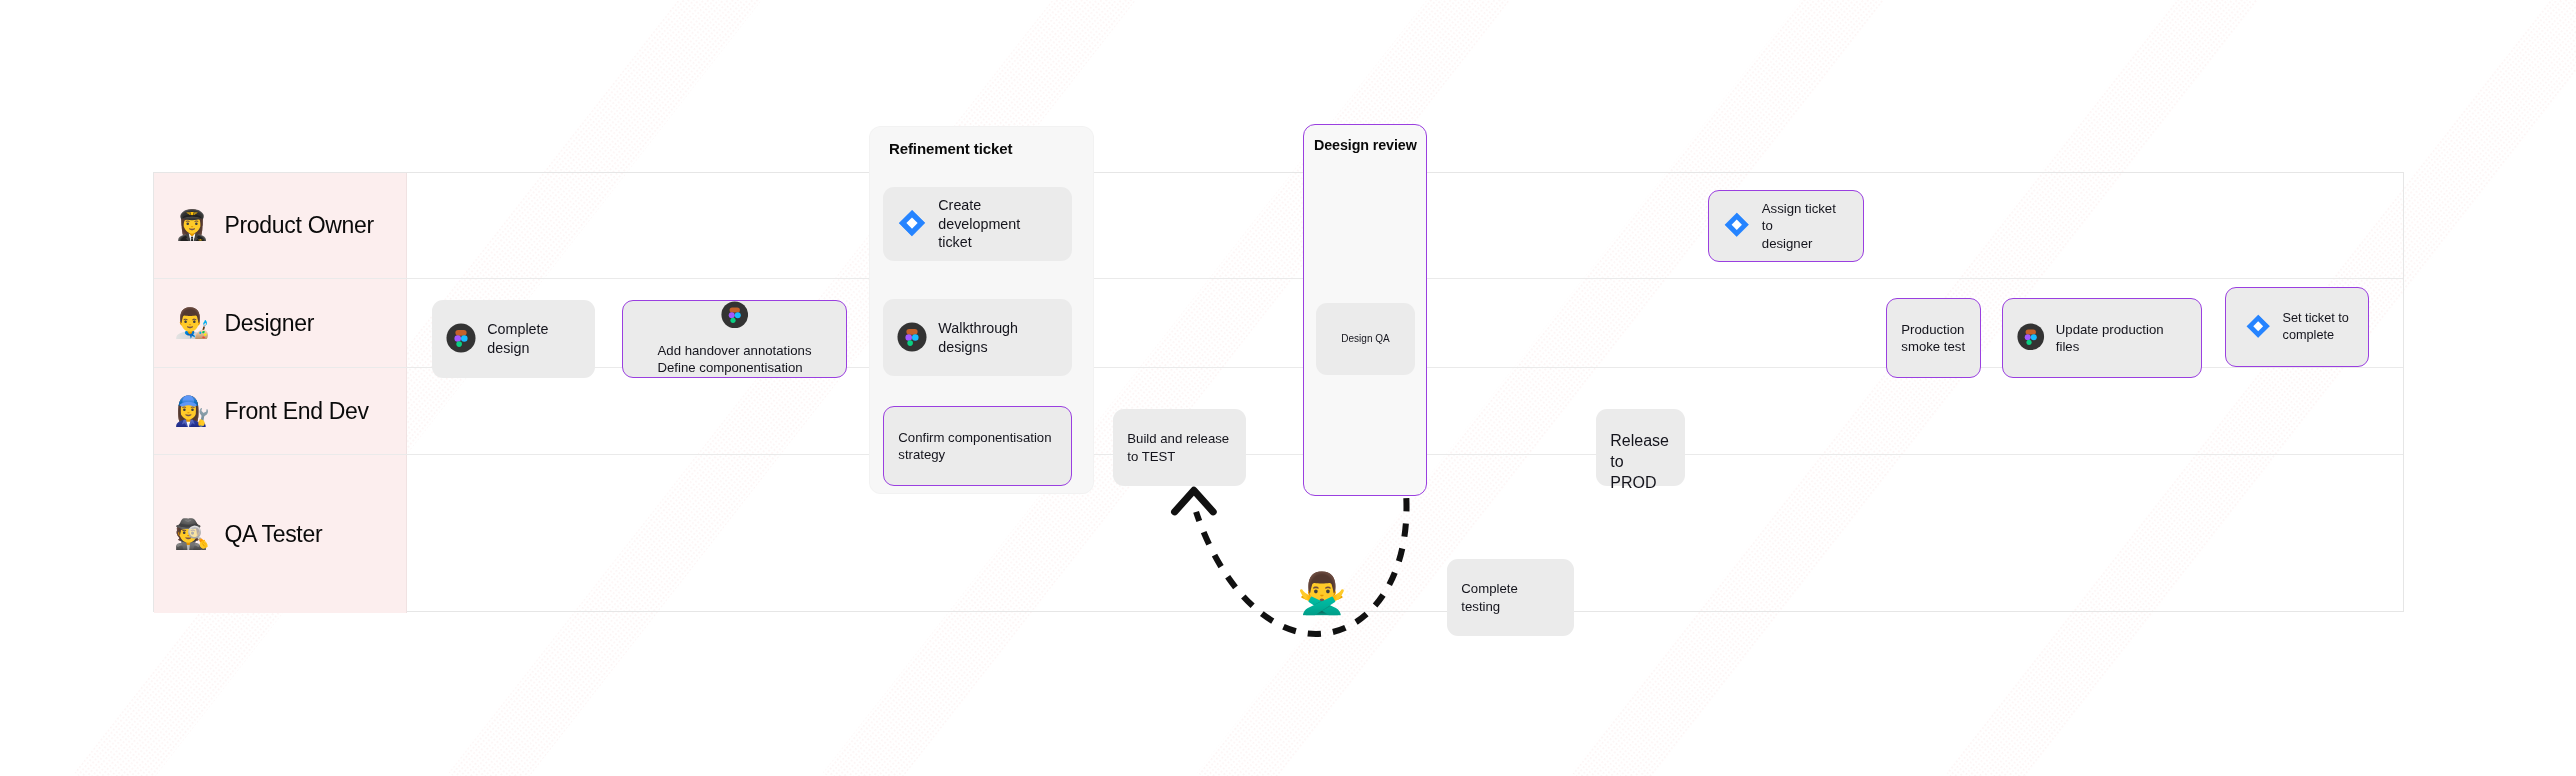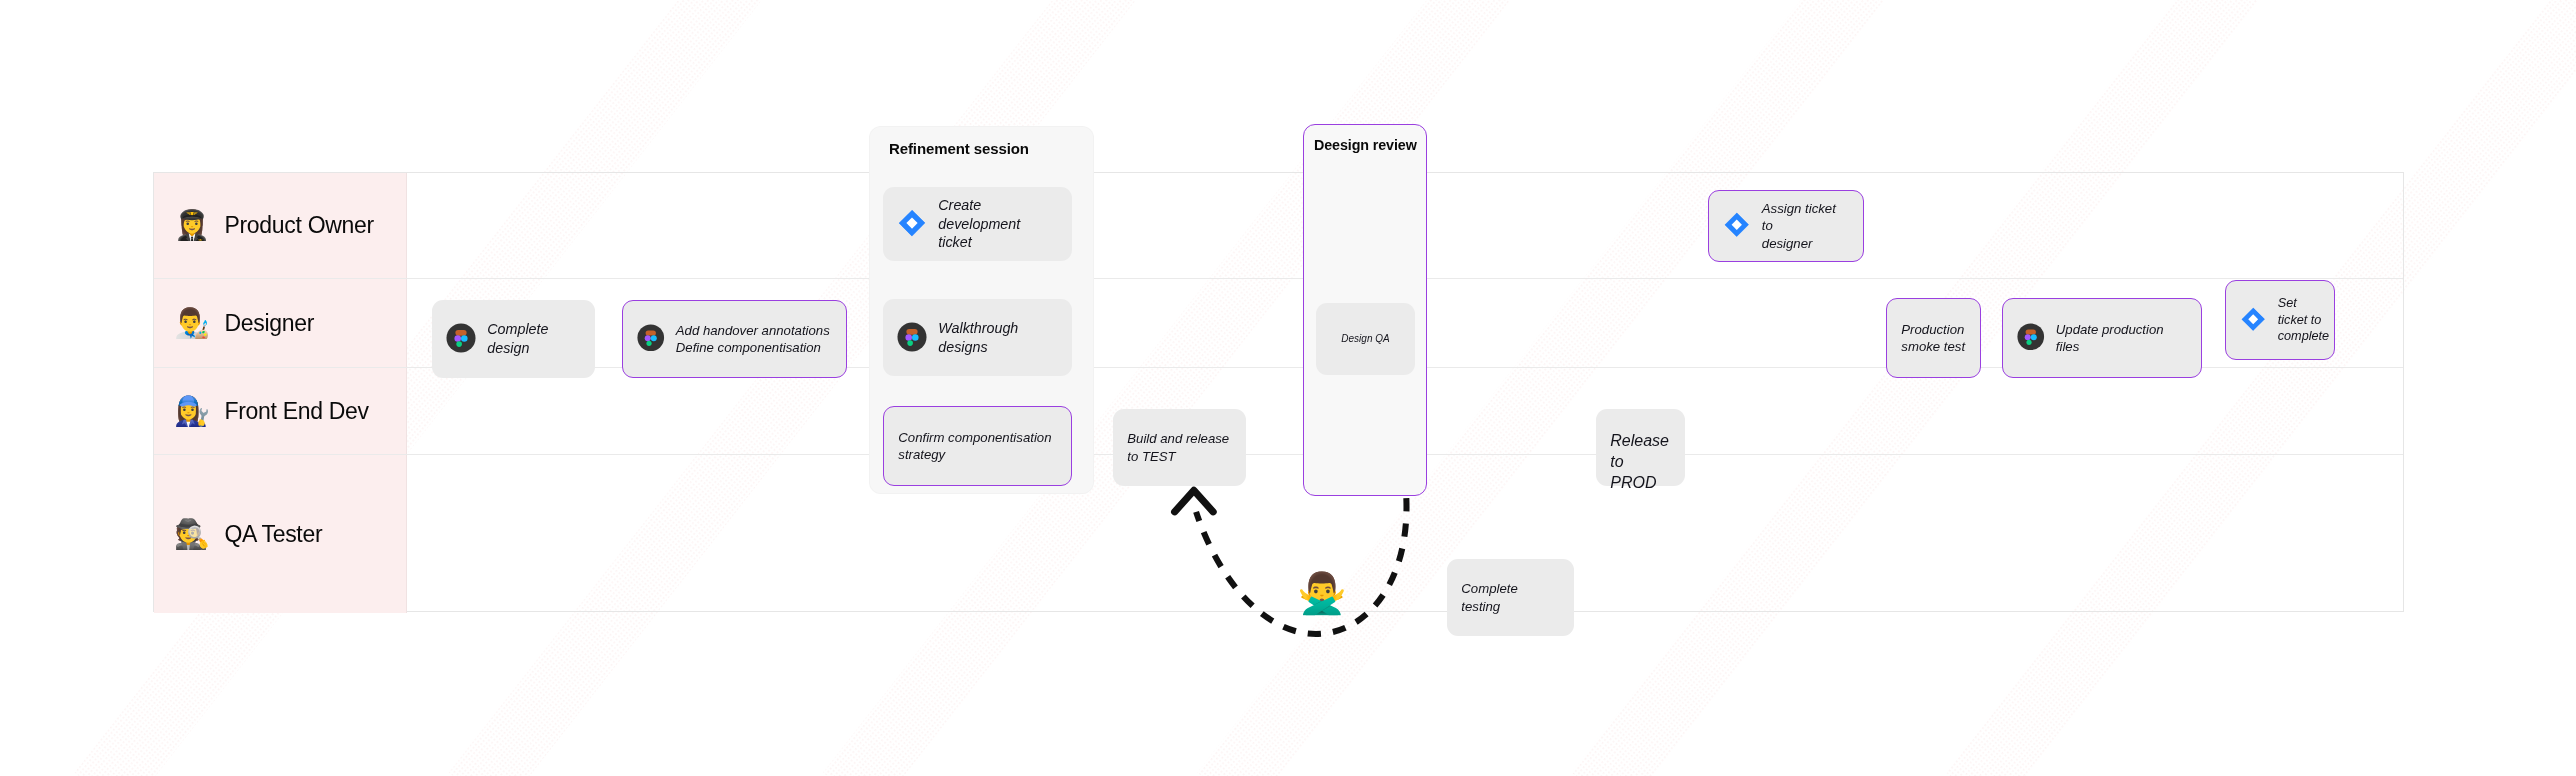--- a/index.html
+++ b/index.html
@@ -85,21 +85,20 @@
   .card{
     position:absolute;
     background:#EBEBEB;
     border-radius:11px;
     box-sizing:border-box;
     display:flex;
     align-items:center;
     padding:0 14.3px;
     gap:11px;
     z-index:6;
-    font-style:italic;
   }
   .card.outlined{ border:1.1px solid #9A3FE0; }
   .card-label{
     font-size:14.3px;
     line-height:1.32;
     color:#14141c;
     white-space:pre-line;
     font-family:"Liberation Sans", sans-serif;
   }
 
@@ -164,21 +163,21 @@
   <div class="lane last" style="top:282px;height:158px;">
     <div class="lane-head">
       <span class="lane-emoji">🕵️</span>
       <span class="lane-title">QA Tester</span>
     </div>
   </div>
 
 </div>
 
 <div class="group group-plain" style="left:869px; top:126px; width:225px; height:368px;">
-  <div class="group-title">Refinement session</div>
+  <div class="group-title">Refinement ticket</div>
 </div>
 
 <div class="group group-outlined" style="left:1303px; top:124px; width:124px; height:372px;">
   <div class="group-title" style="top:12px;left:10px;font-size:14.3px;">Deesign review</div>
 </div>
 
 <div class="card" style="left:883px; top:187px; width:189px; height:74px;">
   <span class="icon">
     <svg width="30" height="30" viewBox="0 0 64 64" xmlns="http://www.w3.org/2000/svg">
       <polygon points="32,4 60,32 32,60 4,32" fill="#2684FF"></polygon>
@@ -210,21 +209,21 @@
       <circle cx="32" cy="32" r="31" fill="#333333"></circle>
       <rect x="20" y="15" width="24" height="12" rx="6" fill="#C4612B"></rect>
       <circle cx="25" cy="33" r="7" fill="#A259FF"></circle>
       <circle cx="39" cy="33" r="7" fill="#1ABCFE"></circle>
       <circle cx="28" cy="45" r="6" fill="#0ACF83"></circle>
     </svg>
   </span>
   <span class="card-label">Complete design</span>
 </div>
 
-<div class="card outlined" style="left:622px; top:300px; width:225px; height:78px;">
+<div class="card outlined" style="left:622px; top:300px; width:225px; height:78px;flex-direction:column;">
   <span class="icon">
     <svg width="27.5" height="27.5" viewBox="0 0 64 64" xmlns="http://www.w3.org/2000/svg">
       <circle cx="32" cy="32" r="31" fill="#333333"></circle>
       <rect x="20" y="15" width="24" height="12" rx="6" fill="#C4612B"></rect>
       <circle cx="25" cy="33" r="7" fill="#A259FF"></circle>
       <circle cx="39" cy="33" r="7" fill="#1ABCFE"></circle>
       <circle cx="28" cy="45" r="6" fill="#0ACF83"></circle>
     </svg>
   </span>
   <span class="card-label" style="font-size:13.2px;">Add handover annotations
@@ -260,21 +259,21 @@
       <circle cx="32" cy="32" r="31" fill="#333333"></circle>
       <rect x="20" y="15" width="24" height="12" rx="6" fill="#C4612B"></rect>
       <circle cx="25" cy="33" r="7" fill="#A259FF"></circle>
       <circle cx="39" cy="33" r="7" fill="#1ABCFE"></circle>
       <circle cx="28" cy="45" r="6" fill="#0ACF83"></circle>
     </svg>
   </span>
   <span class="card-label" style="font-size:13.2px;">Update production files</span>
 </div>
 
-<div class="card outlined" style="left:2225px; top:280px; width:110px; height:80px;">
+<div class="card outlined" style="left:2225px; top:287px; width:144px; height:80px;justify-content:center;">
   <span class="icon">
     <svg width="26.4" height="26.4" viewBox="0 0 64 64" xmlns="http://www.w3.org/2000/svg">
       <polygon points="32,4 60,32 32,60 4,32" fill="#2684FF"></polygon>
       <polygon points="32,20 44,32 32,44 20,32" fill="#ffffff"></polygon>
       <polygon points="32,4 60,32 46,32 32,18" fill="#2684FF" opacity="0.85"></polygon>
       <polygon points="32,60 4,32 18,32 32,46" fill="#2684FF" opacity="0.85"></polygon>
     </svg>
   </span>
   <span class="card-label" style="font-size:12.7px;">Set ticket to
 complete</span>

